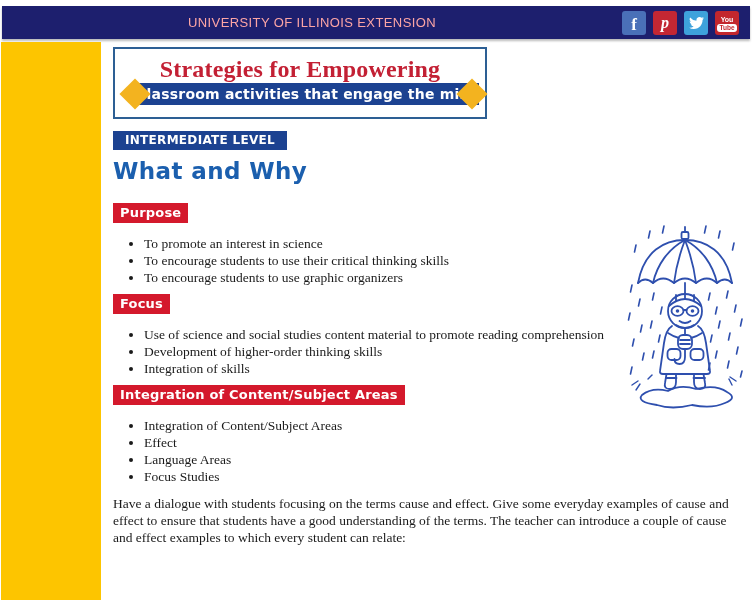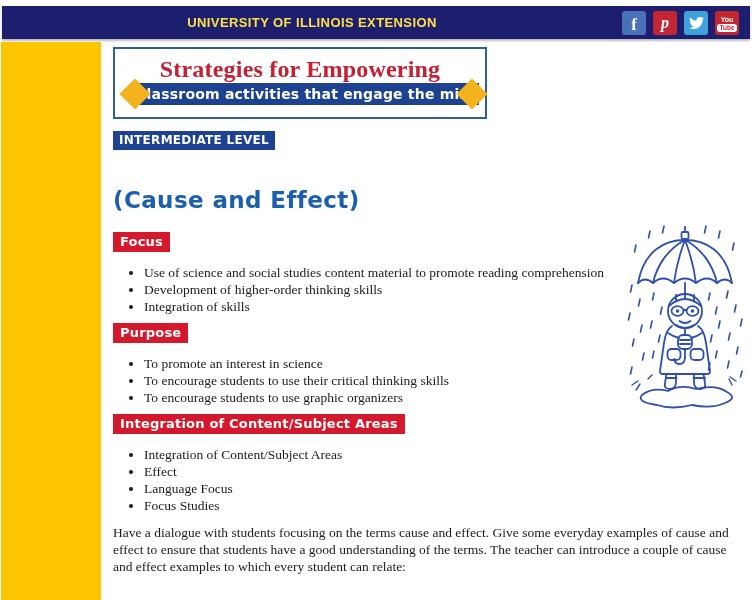--- a/index.html
+++ b/index.html
@@ -10,21 +10,21 @@
     font-family:"Liberation Sans", sans-serif;
   }
 
   
   .topbar {
     position:absolute; top:6px; left:2px; right:2px; height:33px;
     background:#1d1f6e; display:flex; align-items:center;
     box-shadow:0 2px 2px rgba(60,60,60,.35);
   }
   .topbar-title {
-    flex:1; text-align:center; color:#fde047; font-weight:bold;
+    flex:1; text-align:center; color:#fca5a5; font-weight:normal;
     font-size:13px; letter-spacing:.4px;
   }
   .social { display:flex; gap:7px; margin-right:11px; }
   .soc {
     width:24px; height:24px; border-radius:3px; display:flex;
     align-items:center; justify-content:center; color:#fff;
     text-decoration:none; cursor:pointer; position:relative; overflow:hidden;
   }
   .soc.fb { background:#4a70b8; font:bold 17px "Liberation Serif", serif; align-items:flex-end; }
   .soc.fb span { line-height:20px; }
@@ -63,21 +63,21 @@
   .diamond {
     position:absolute; width:22px; height:22px; background:#f3b31f;
     top:50%; transform:translateY(-50%) rotate(45deg);
   }
   .diamond.d-left { left:-11px; }
   .diamond.d-right { right:-4px; }
 
   
   .level-badge {
     display:inline-block; margin-top:12px; background:#1c4291; color:#fff;
-    font:bold 12px "DejaVu Sans", sans-serif; letter-spacing:.3px; padding:2px 6px 3px;
+    font:bold 12px "DejaVu Sans", sans-serif; letter-spacing:.3px; padding:2px 12px 3px;
   }
   .page-title {
     margin:7px 0 17px; color:#1b5fae; font:bold 23px "DejaVu Sans", sans-serif;
     line-height:29px; letter-spacing:.4px;
   }
 
   
   .red-badge {
     display:inline-block; background:#d4192c; color:#fff;
     font:bold 13px "DejaVu Sans", sans-serif; padding:2px 7px 3px; letter-spacing:.2px;
@@ -130,48 +130,47 @@
       <div class="logo-bar">
         <span class="diamond d-left"></span>
         <span class="logo-tagline">classroom activities that engage the mind</span>
         <span class="diamond d-right"></span>
       </div>
     </div>
 
     <div class="level-badge">INTERMEDIATE LEVEL</div>
 
     <h1 class="page-title">
-      <br>
-      <span>(Cause and Effect)</span>
+      <span>What and Why</span><br>
     </h1>
+
+    <div class="section">
+      <span class="red-badge">Purpose</span>
+      <ul class="bullets">
+          <li>To promote an interest in science</li>
+          <li>To encourage students to use their critical thinking skills</li>
+          <li>To encourage students to use graphic organizers</li>
+        </ul>
+    </div>
 
     <div class="section">
       <span class="red-badge">Focus</span>
       <ul class="bullets">
           <li>Use of science and social studies content material to promote reading comprehension</li>
           <li>Development of higher-order thinking skills</li>
           <li>Integration of skills</li>
         </ul>
     </div>
 
     <div class="section">
-      <span class="red-badge">Purpose</span>
-      <ul class="bullets">
-          <li>To promote an interest in science</li>
-          <li>To encourage students to use their critical thinking skills</li>
-          <li>To encourage students to use graphic organizers</li>
-        </ul>
-    </div>
-
-    <div class="section">
       <span class="red-badge">Integration of Content/Subject Areas</span>
       <ul class="bullets">
           <li>Integration of Content/Subject Areas</li>
           <li>Effect</li>
-          <li>Language Focus</li>
+          <li>Language Areas</li>
           <li>Focus Studies</li>
         </ul>
     </div>
 
 
     <p class="para">Have a dialogue with students focusing on the terms cause and effect. Give some everyday examples of cause and effect to ensure that students have a good understanding of the terms. The teacher can introduce a couple of cause and effect examples to which every student can relate:</p>
   </div>
 
   <svg class="figure" width="124" height="196" viewBox="0 0 124 196" fill="none" stroke="#2e4fae" stroke-width="1.8" stroke-linecap="round" stroke-linejoin="round">
 

